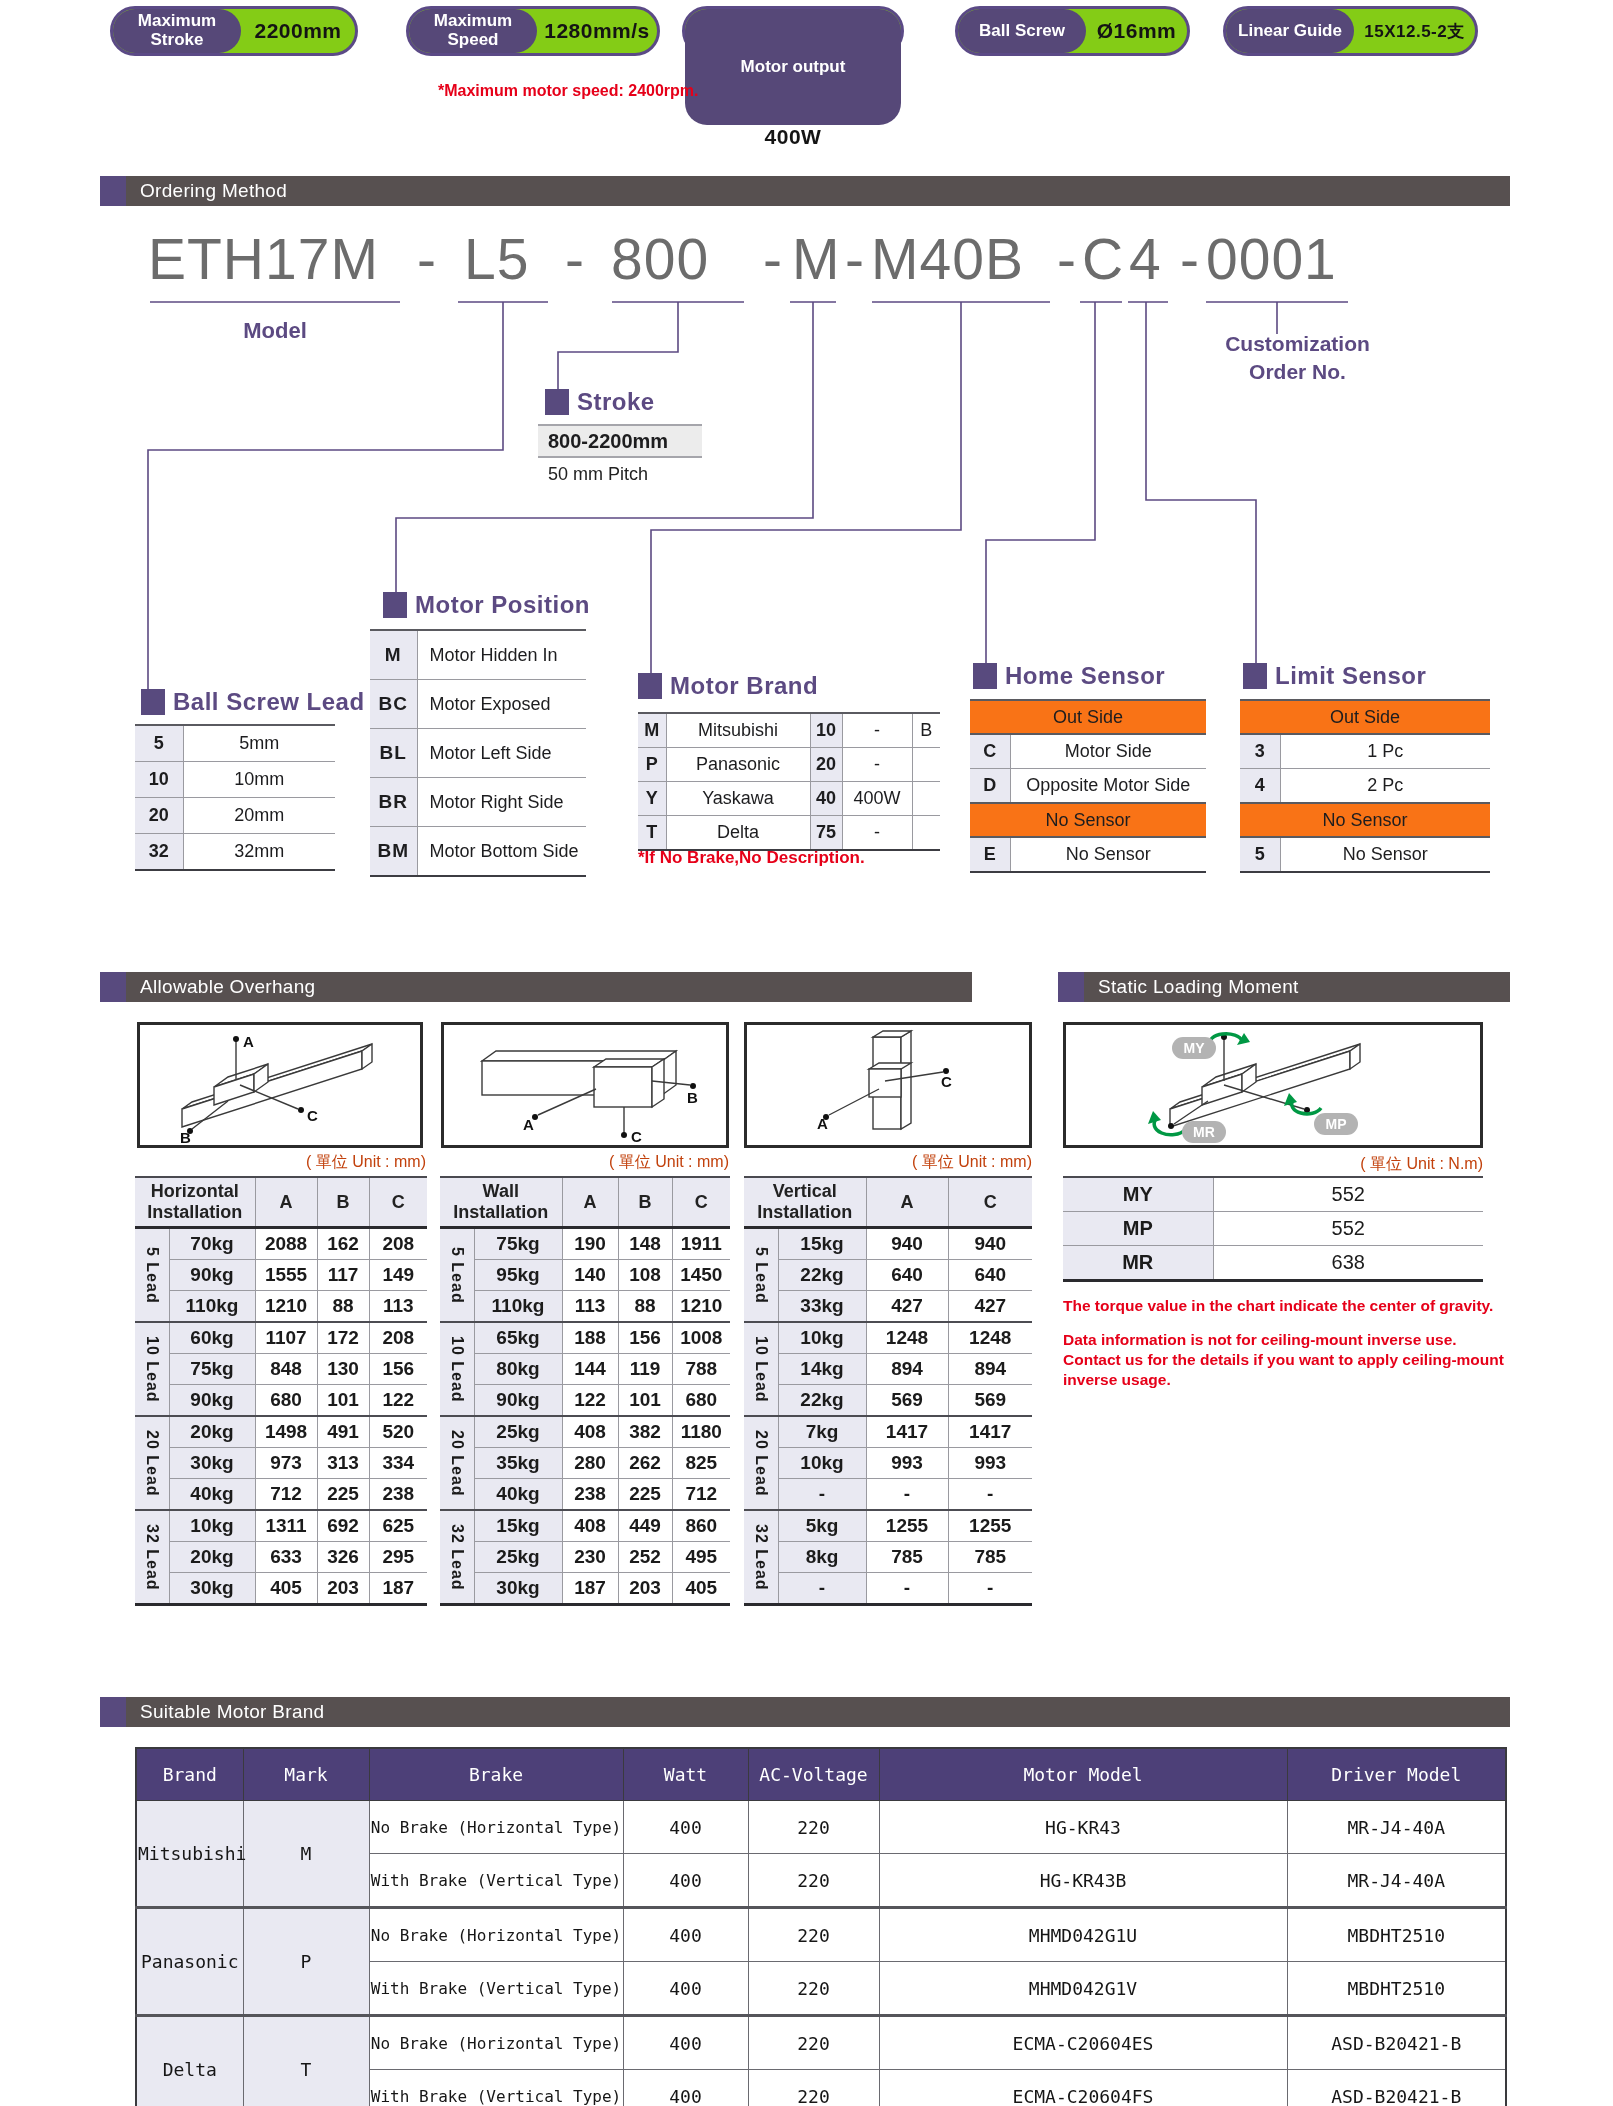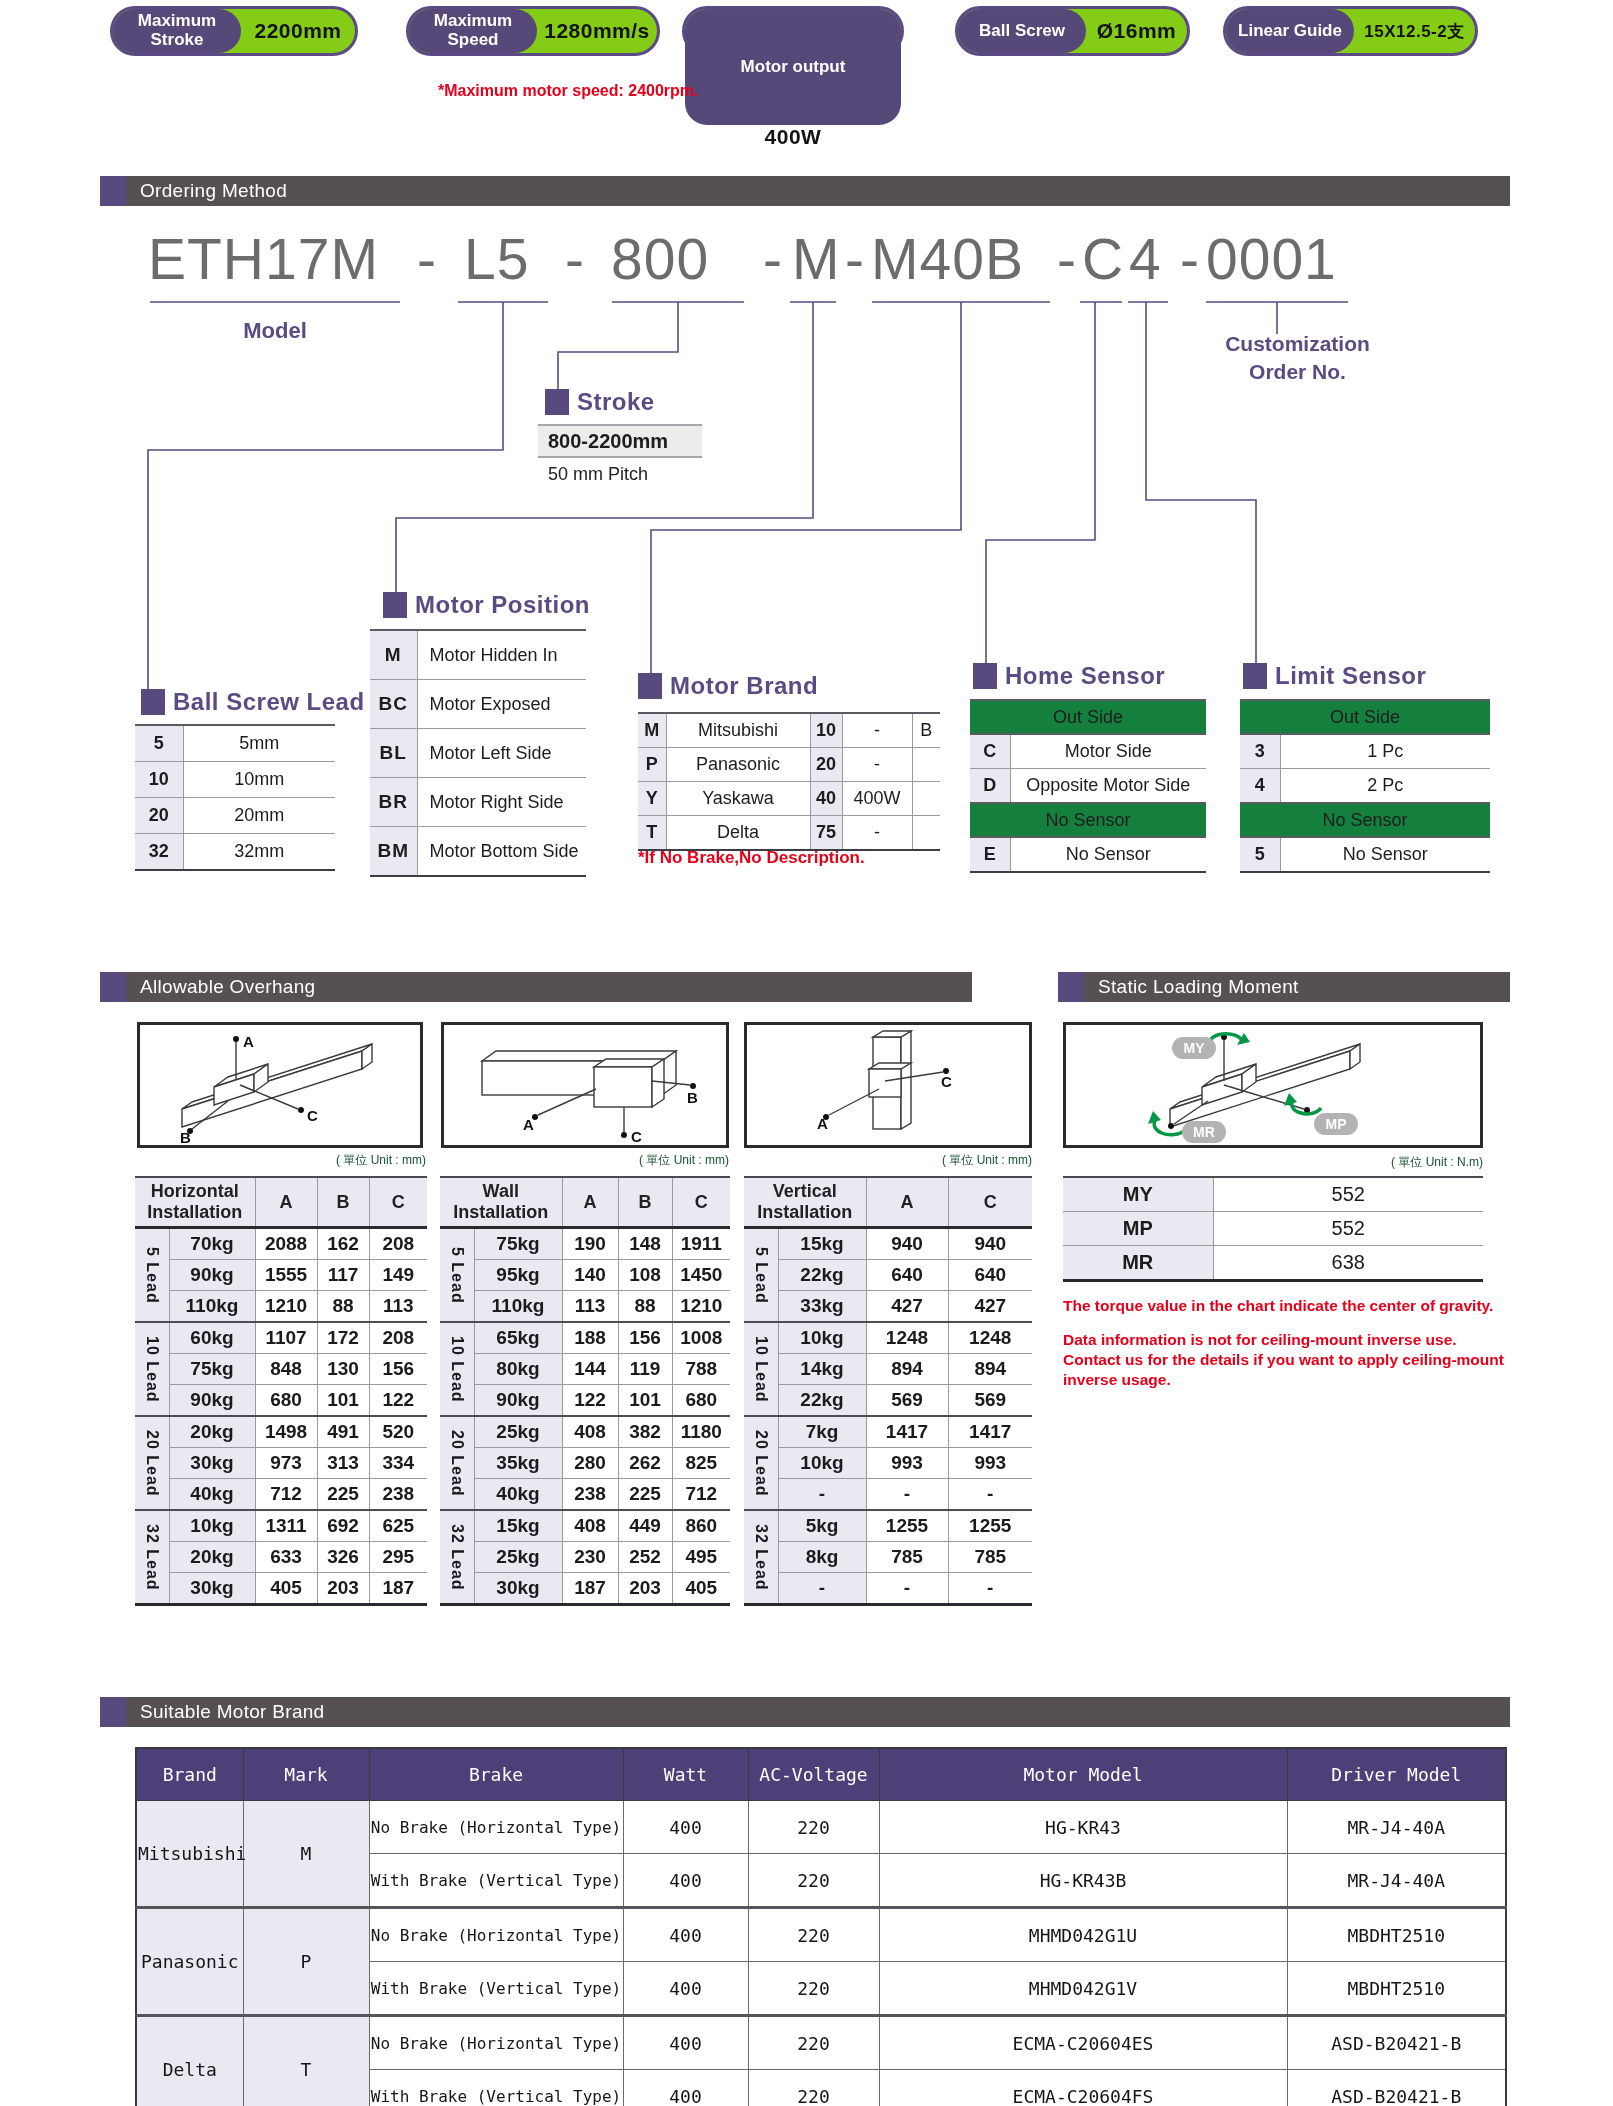--- a/index.html
+++ b/index.html
@@ -35,21 +35,21 @@
              display:flex;align-items:center;padding-left:10px;font-size:20px;font-weight:bold;}
   .strokepitch{position:absolute;left:548px;top:464px;font-size:18px;color:#222;}
 
   
   .mini{position:absolute;}
   .mini table{width:100%;border-collapse:collapse;table-layout:fixed;
               border-top:2px solid #5a5a60;border-bottom:2px solid #3c3c42;
               border-left:hidden;border-right:hidden;}
   .mini td{border:1px solid #9a9aa0;text-align:center;font-size:18px;color:#1d1d1f;overflow:hidden;}
   .mini td.k{background:#e9e9f2;font-weight:bold;}
-  .mini td.ghead{background:#15803d;border-top:2px solid #5a5a60;border-bottom:2px solid #5a5a60;}
+  .mini td.ghead{background:#f97316;border-top:2px solid #5a5a60;border-bottom:2px solid #5a5a60;}
   .bsl td{height:33px;}
   .mpos td{height:46px;}
   .mpos td.k{font-size:19px;letter-spacing:1px;}
   .mpos td.d{text-align:left;padding-left:12px;}
   .mbrand td{height:31px;}
   .sens td{height:31px;}
   .sens td.ghead{height:30px;}
 
   
   .ovh{position:absolute;}
@@ -59,21 +59,21 @@
   .ovh th{background:#e9e9f2;font-size:18px;font-weight:bold;color:#222;height:46px;
           border:1px solid #9a9aa0;border-bottom:3px solid #2a2a2e;line-height:1.15;}
   .ovh td{border:1px solid #9a9aa0;height:28px;font-size:19px;font-weight:bold;color:#1b1b1b;
           text-align:center;}
   .ovh td.lead{background:#e9e9f2;writing-mode:vertical-rl;font-size:16px;letter-spacing:1px;}
   .ovh td.wt{background:#e9e9f2;}
   .ovh tr.gb td{border-top:2px solid #4c4c52;}
 
   .diag{position:absolute;top:1022px;height:126px;border:3px solid #2b2b2b;box-sizing:border-box;background:#fff;}
   .diag svg{display:block;}
-  .unit{position:absolute;top:1152px;font-size:12px;color:#14532d;text-align:right;}
+  .unit{position:absolute;top:1152px;font-size:16px;color:#c2410c;text-align:right;}
 
   
   .stat{position:absolute;left:1063px;top:1176px;width:420px;}
   .stat table{width:100%;border-collapse:collapse;table-layout:fixed;
               border-top:2px solid #4a4a50;border-bottom:3px solid #2a2a2e;
               border-left:hidden;border-right:hidden;}
   .stat td{border:1px solid #9a9aa0;height:31px;text-align:center;font-size:20px;color:#1b1b1b;}
   .stat td.k{background:#e9e9f2;font-weight:bold;}
   .rednotes{position:absolute;left:1063px;top:1296px;width:445px;color:#e60019;
             font-size:15.5px;line-height:1.3;font-weight:bold;}

